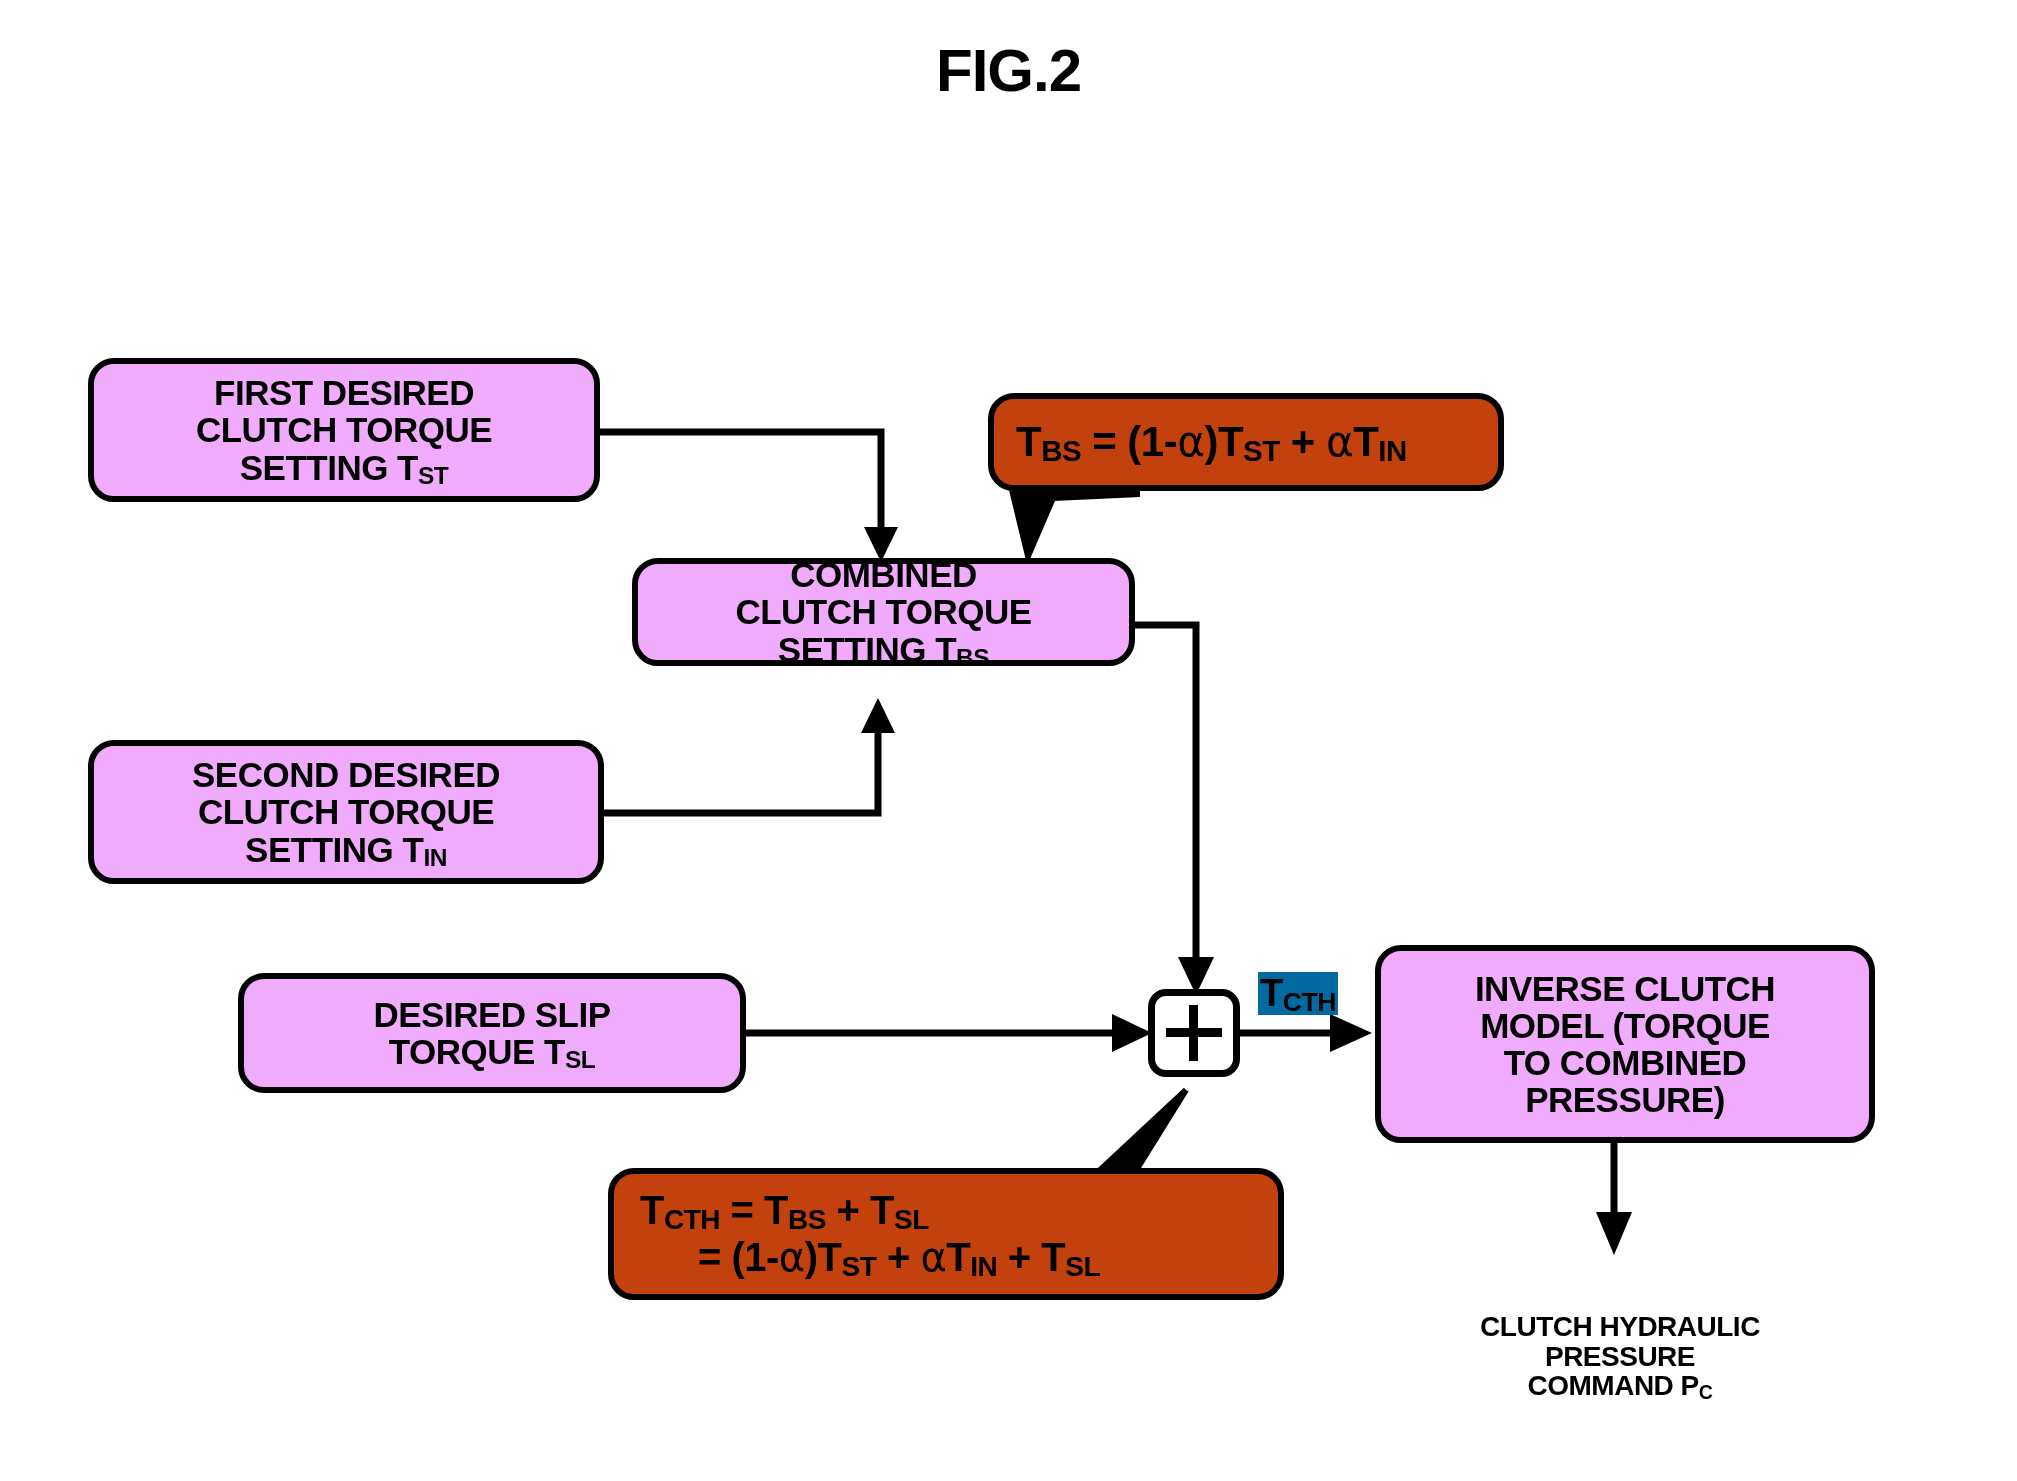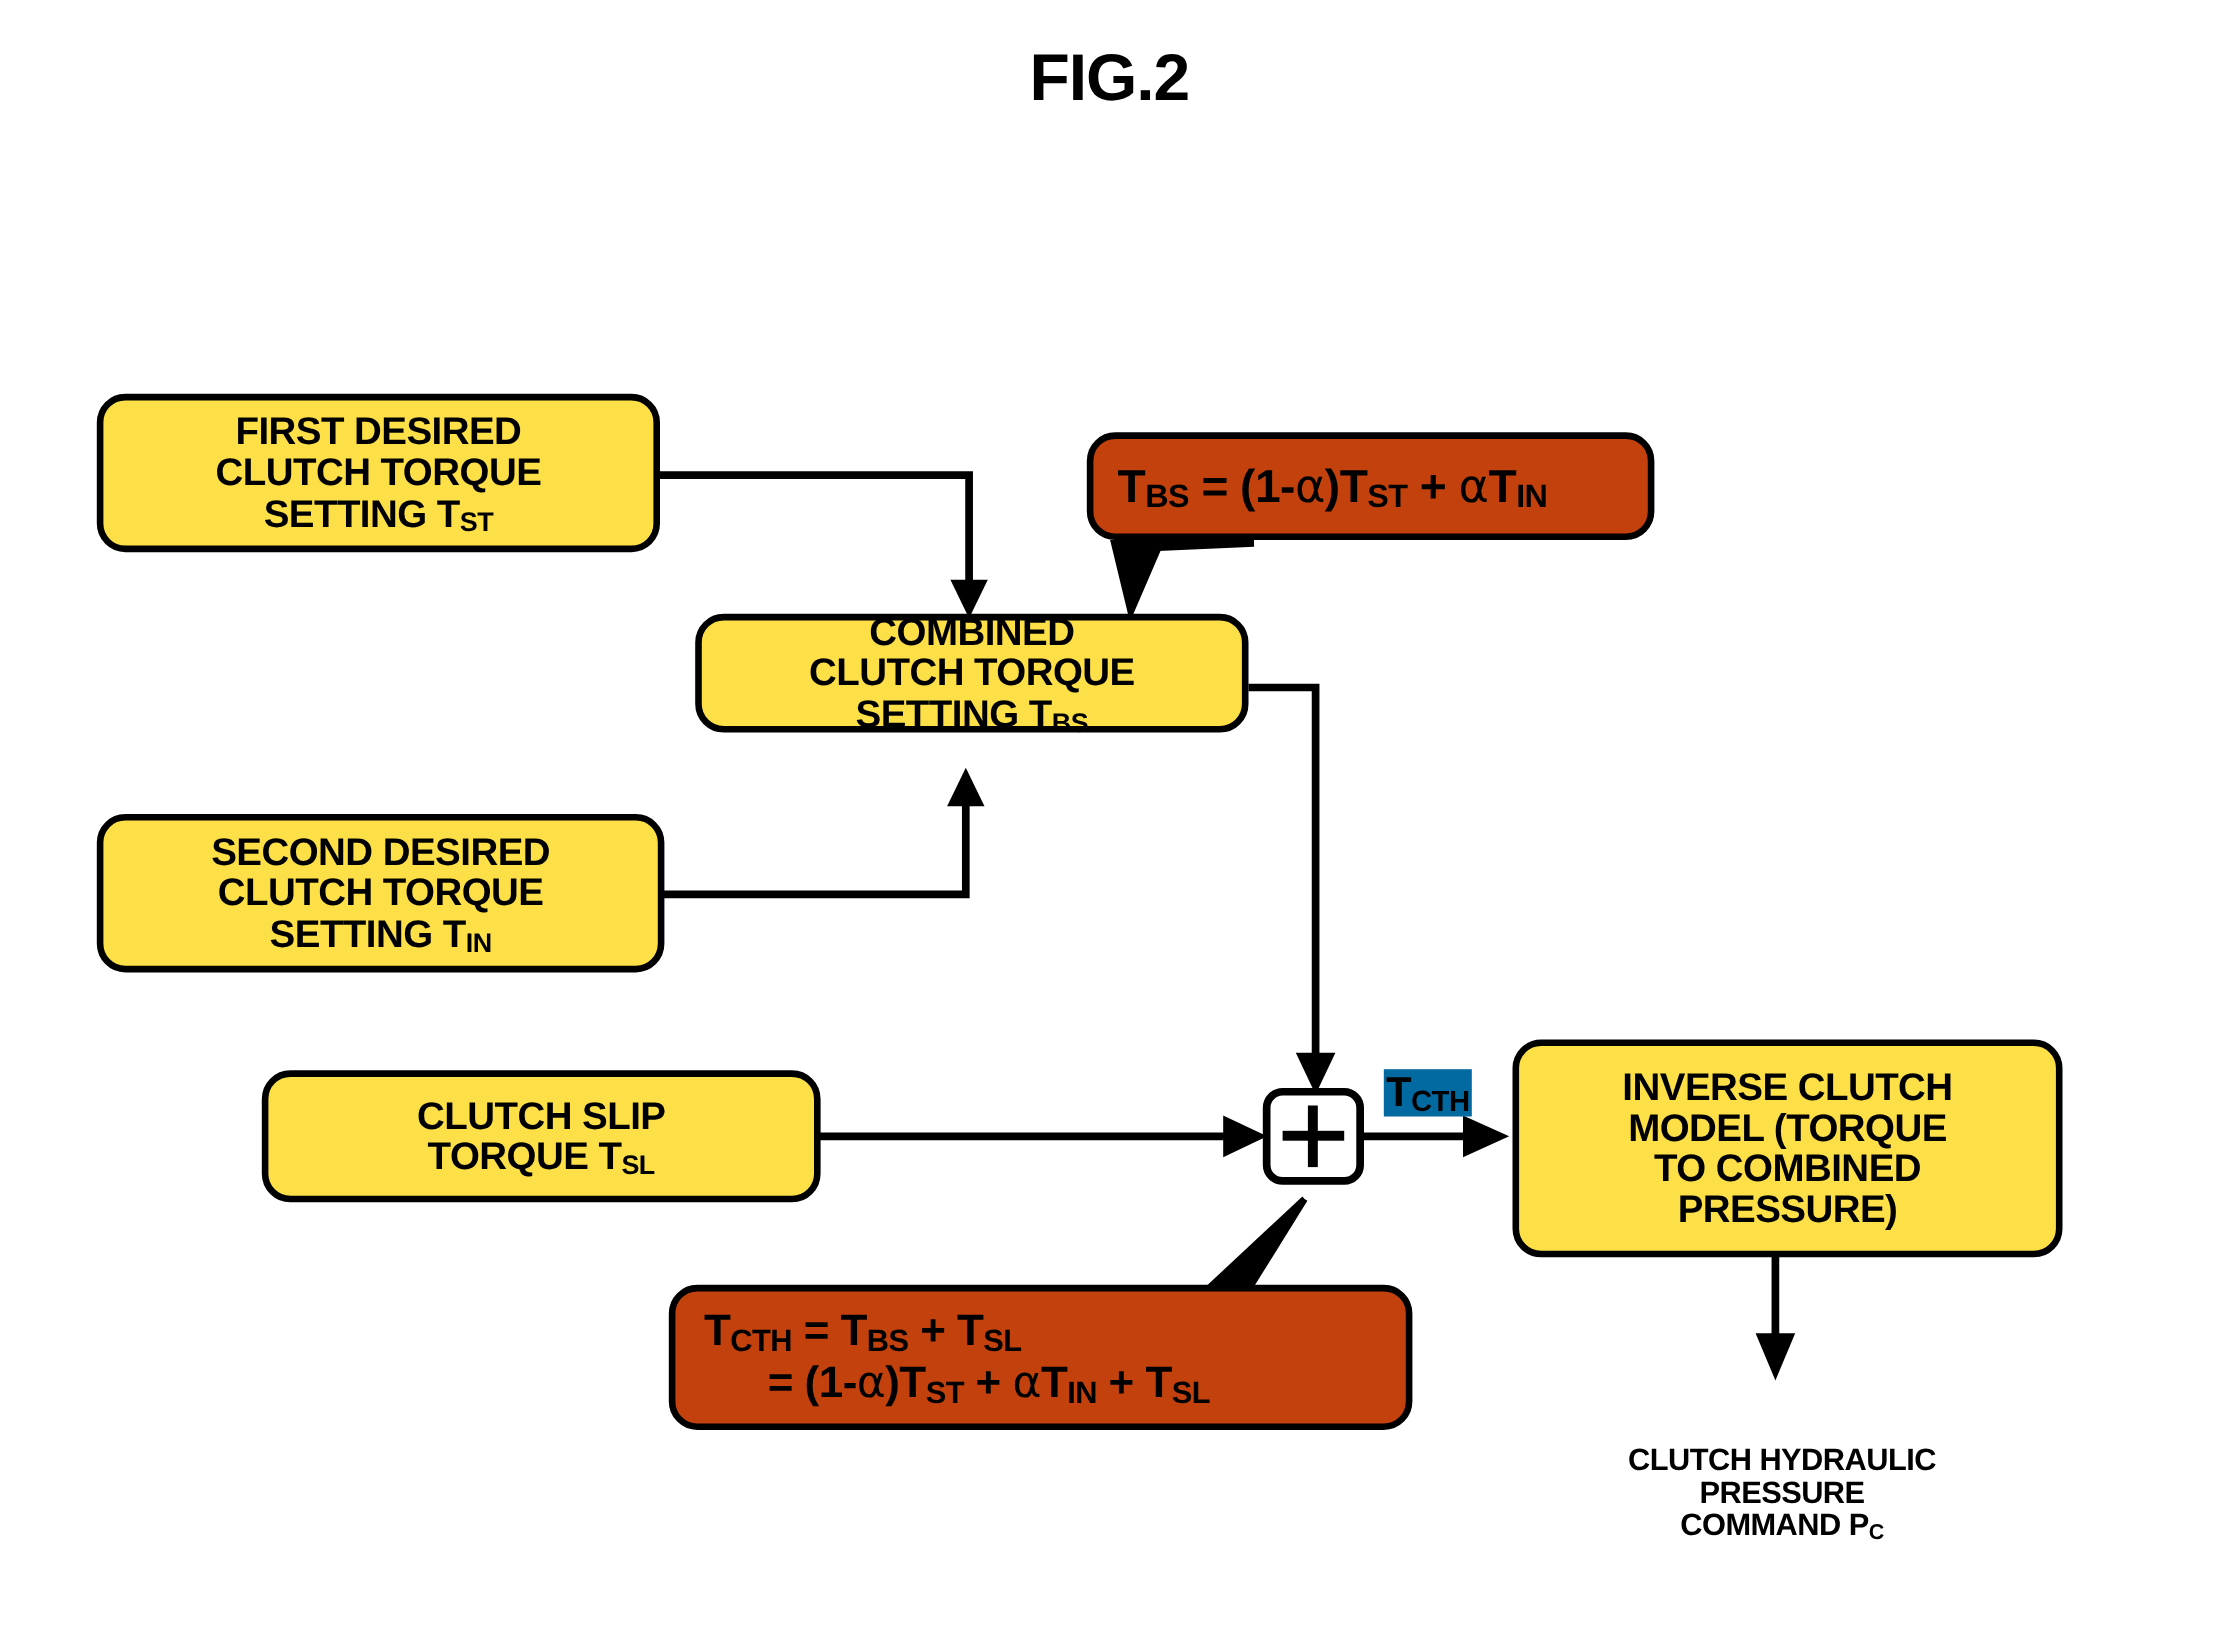--- a/index.html
+++ b/index.html
@@ -26,21 +26,21 @@
     font-size: 60px;
     font-weight: bold;
     letter-spacing: -1px;
     color: #000000;
   }
   .node {
     position: absolute;
     box-sizing: border-box;
     border: 6px solid #000000;
     border-radius: 26px;
-    background: #fde047;
+    background: #f0abfc;
     display: flex;
     align-items: center;
     justify-content: center;
     text-align: center;
     font-weight: bold;
     color: #000000;
     line-height: 1.06;
     letter-spacing: -0.5px;
     z-index: 3;
   }
@@ -204,21 +204,21 @@
   <div class="node" style="left:632px; top:558px; width:503px; height:108px; font-size:35px;">
     <div class="inner">
       <div>COMBINED</div>
       <div>CLUTCH TORQUE</div>
       <div class="nowrap"><span>SETTING T</span><sub>BS</sub></div>
     </div>
   </div>
 
   <div class="node" style="left:238px; top:973px; width:508px; height:120px; font-size:35px;">
     <div class="inner">
-      <div>CLUTCH SLIP</div>
+      <div>DESIRED SLIP</div>
       <div class="nowrap"><span>TORQUE T</span><sub>SL</sub></div>
     </div>
   </div>
 
   <div class="node" style="left:1375px; top:945px; width:500px; height:198px; font-size:35px;">
     <div class="inner">
       <div>INVERSE CLUTCH</div>
       <div>MODEL (TORQUE</div>
       <div>TO COMBINED</div>
       <div>PRESSURE)</div>

